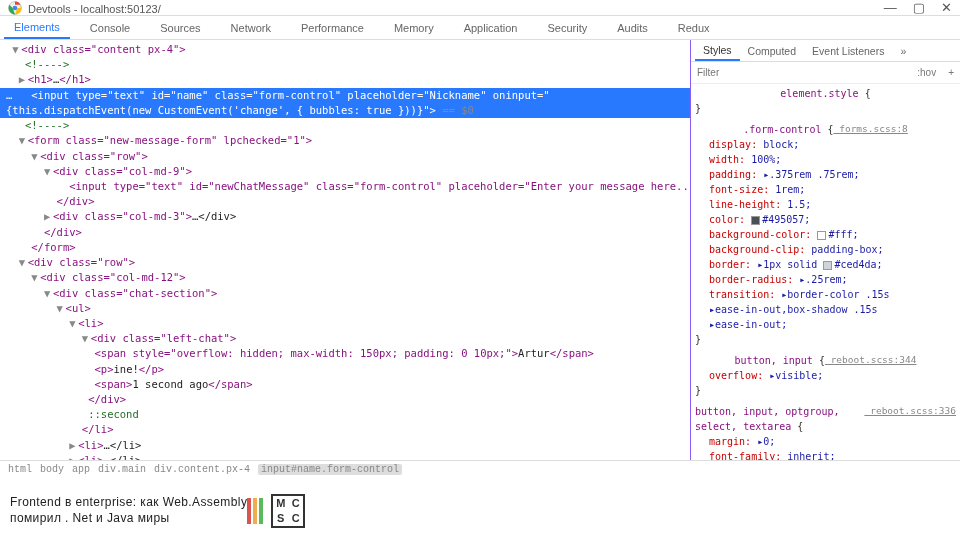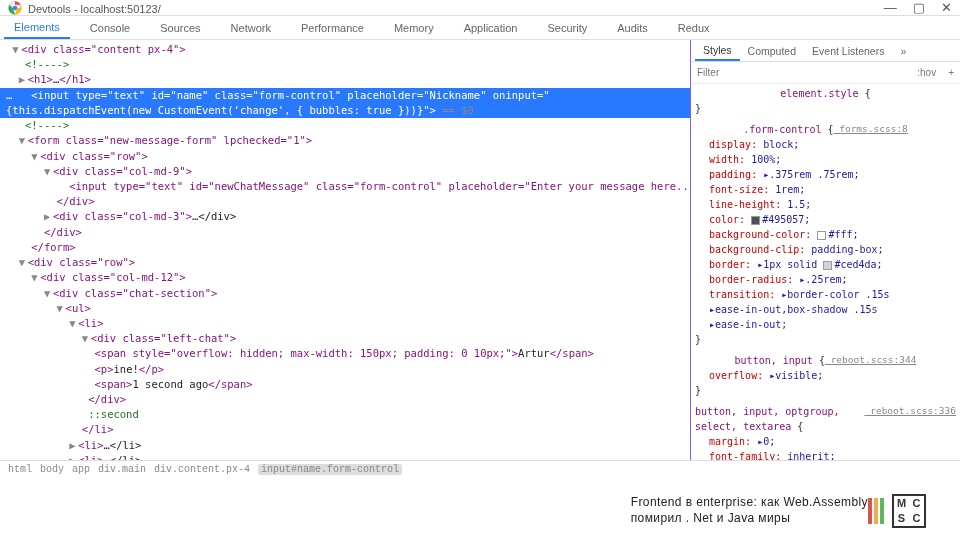--- a/index.html
+++ b/index.html
@@ -30,21 +30,21 @@
 .filterrow .pill{font-size:10px;color:#777}
 .styles{flex:1;overflow:auto;font-family:Menlo,Consolas,monospace;font-size:10px;line-height:1.5;padding:2px 4px}
 .rule{margin-bottom:6px}
 .rule .selhead{display:flex;justify-content:center}
 .selector{color:#881280}
 .src{color:#888;font-size:9.5px;text-decoration:underline}
 .prop{padding-left:14px}
 .propname{color:#c80000}
 .propval{color:#1a1aa6}
 .swatch{display:inline-block;width:9px;height:9px;border:1px solid #999;vertical-align:middle;margin-right:2px}
-.footer{position:absolute;bottom:0;left:0;right:8px;height:58px;display:flex;align-items:center;justify-content:flex-end;padding:0 26px;background:#fff}
+.footer{position:absolute;bottom:0;left:0;right:8px;height:58px;display:flex;align-items:center;justify-content:flex-start;padding:0 10px;background:#fff}
 .ftxt{font-size:12px;letter-spacing:0.4px;color:#222;line-height:1.3}
 .logo{display:flex;gap:2px}
 .logo .bar{width:4px;height:26px}
 .crumbs{display:flex;gap:8px;padding:3px 8px;border-top:1px solid #ddd;color:#888;font-size:10px;font-family:Liberation Mono, monospace}
 .crumbs span{cursor:pointer}
 .crumbs .sel{background:#ddd;padding:0 3px;border-radius:2px}
 .mcsc{width:34px;height:34px;border:2px solid #333;display:flex;flex-wrap:wrap;font-size:11px;font-weight:bold;align-items:center;justify-content:center;line-height:1}
 .mcsc div{width:50%;text-align:center}
 </style>
 </head>

